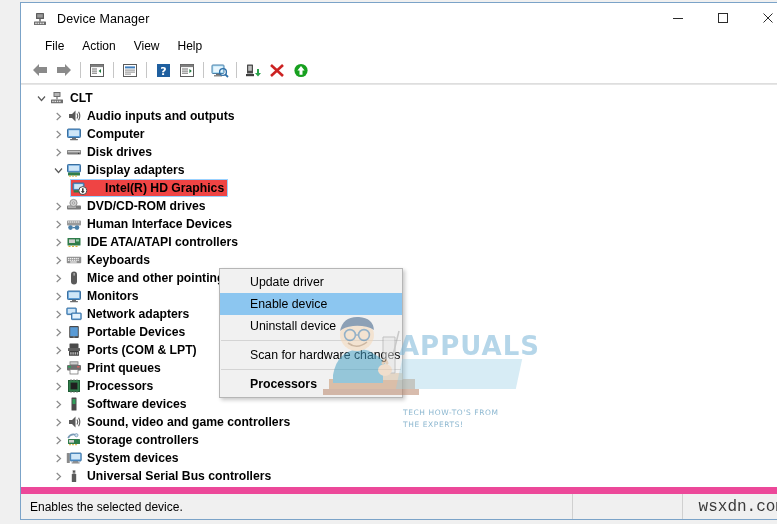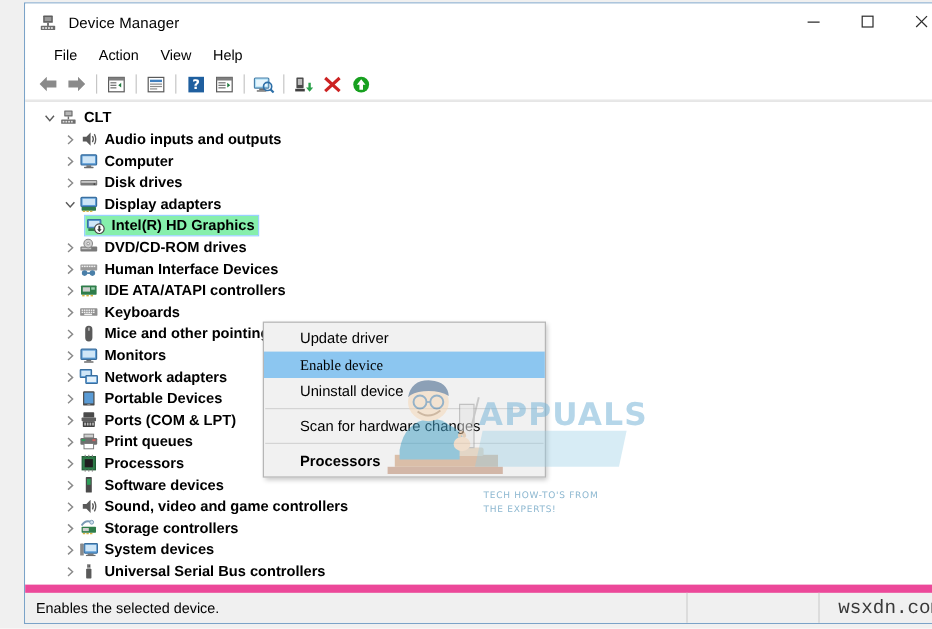--- a/index.html
+++ b/index.html
@@ -148,22 +148,23 @@
     height: 16px;
     flex: none;
     margin-right: 5px;
     position: relative;
   }
   .tlabel { line-height: 16px; }
   .trow.level0 { padding-left: 12px; }
   .trow.level1 { padding-left: 29px; }
   .trow.level2 { padding-left: 50px; }
   .trow.selected .tlabel-wrap {
-    background: #86efac;
+    background: #ef4444;
     outline: 1px solid #99d1ff;
+    gap: 12px;
   }
   .tlabel-wrap {
     display: inline-flex;
     align-items: center;
     padding: 1px 3px 1px 1px;
     height: 16px;
     box-sizing: border-box;
   }
 
   
@@ -190,41 +191,40 @@
     font-size: 16px;
     color: #3a3a3a;
     font-family: Liberation Mono, monospace;
   }
 
   
   .ctxmenu {
     position: absolute;
     left: 198px;
     top: 183px;
-    width: 236px;
+    width: 184px;
     background: #f1f1f1;
     border: 1px solid #b6b6b6;
     box-shadow: 2px 2px 4px rgba(0,0,0,0.22);
     padding: 2px 0 2px 0;
     z-index: 40;
     box-sizing: border-box;
   }
   .ctx-item {
     height: 22px;
     display: flex;
     align-items: center;
     padding-left: 30px;
     font-size: 12.3px;
     color: #000000;
     cursor: default;
     position: relative;
   }
   .ctx-item.highlight {
     background: #8cc6f0;
-    font-family: Liberation Serif, serif;
   }
   .ctx-item.bold { font-weight: bold; }
   .ctx-sep {
     height: 1px;
     background: #d4d4d4;
     margin: 3px 1px 3px 1px;
   }
 
   
   .watermark {

